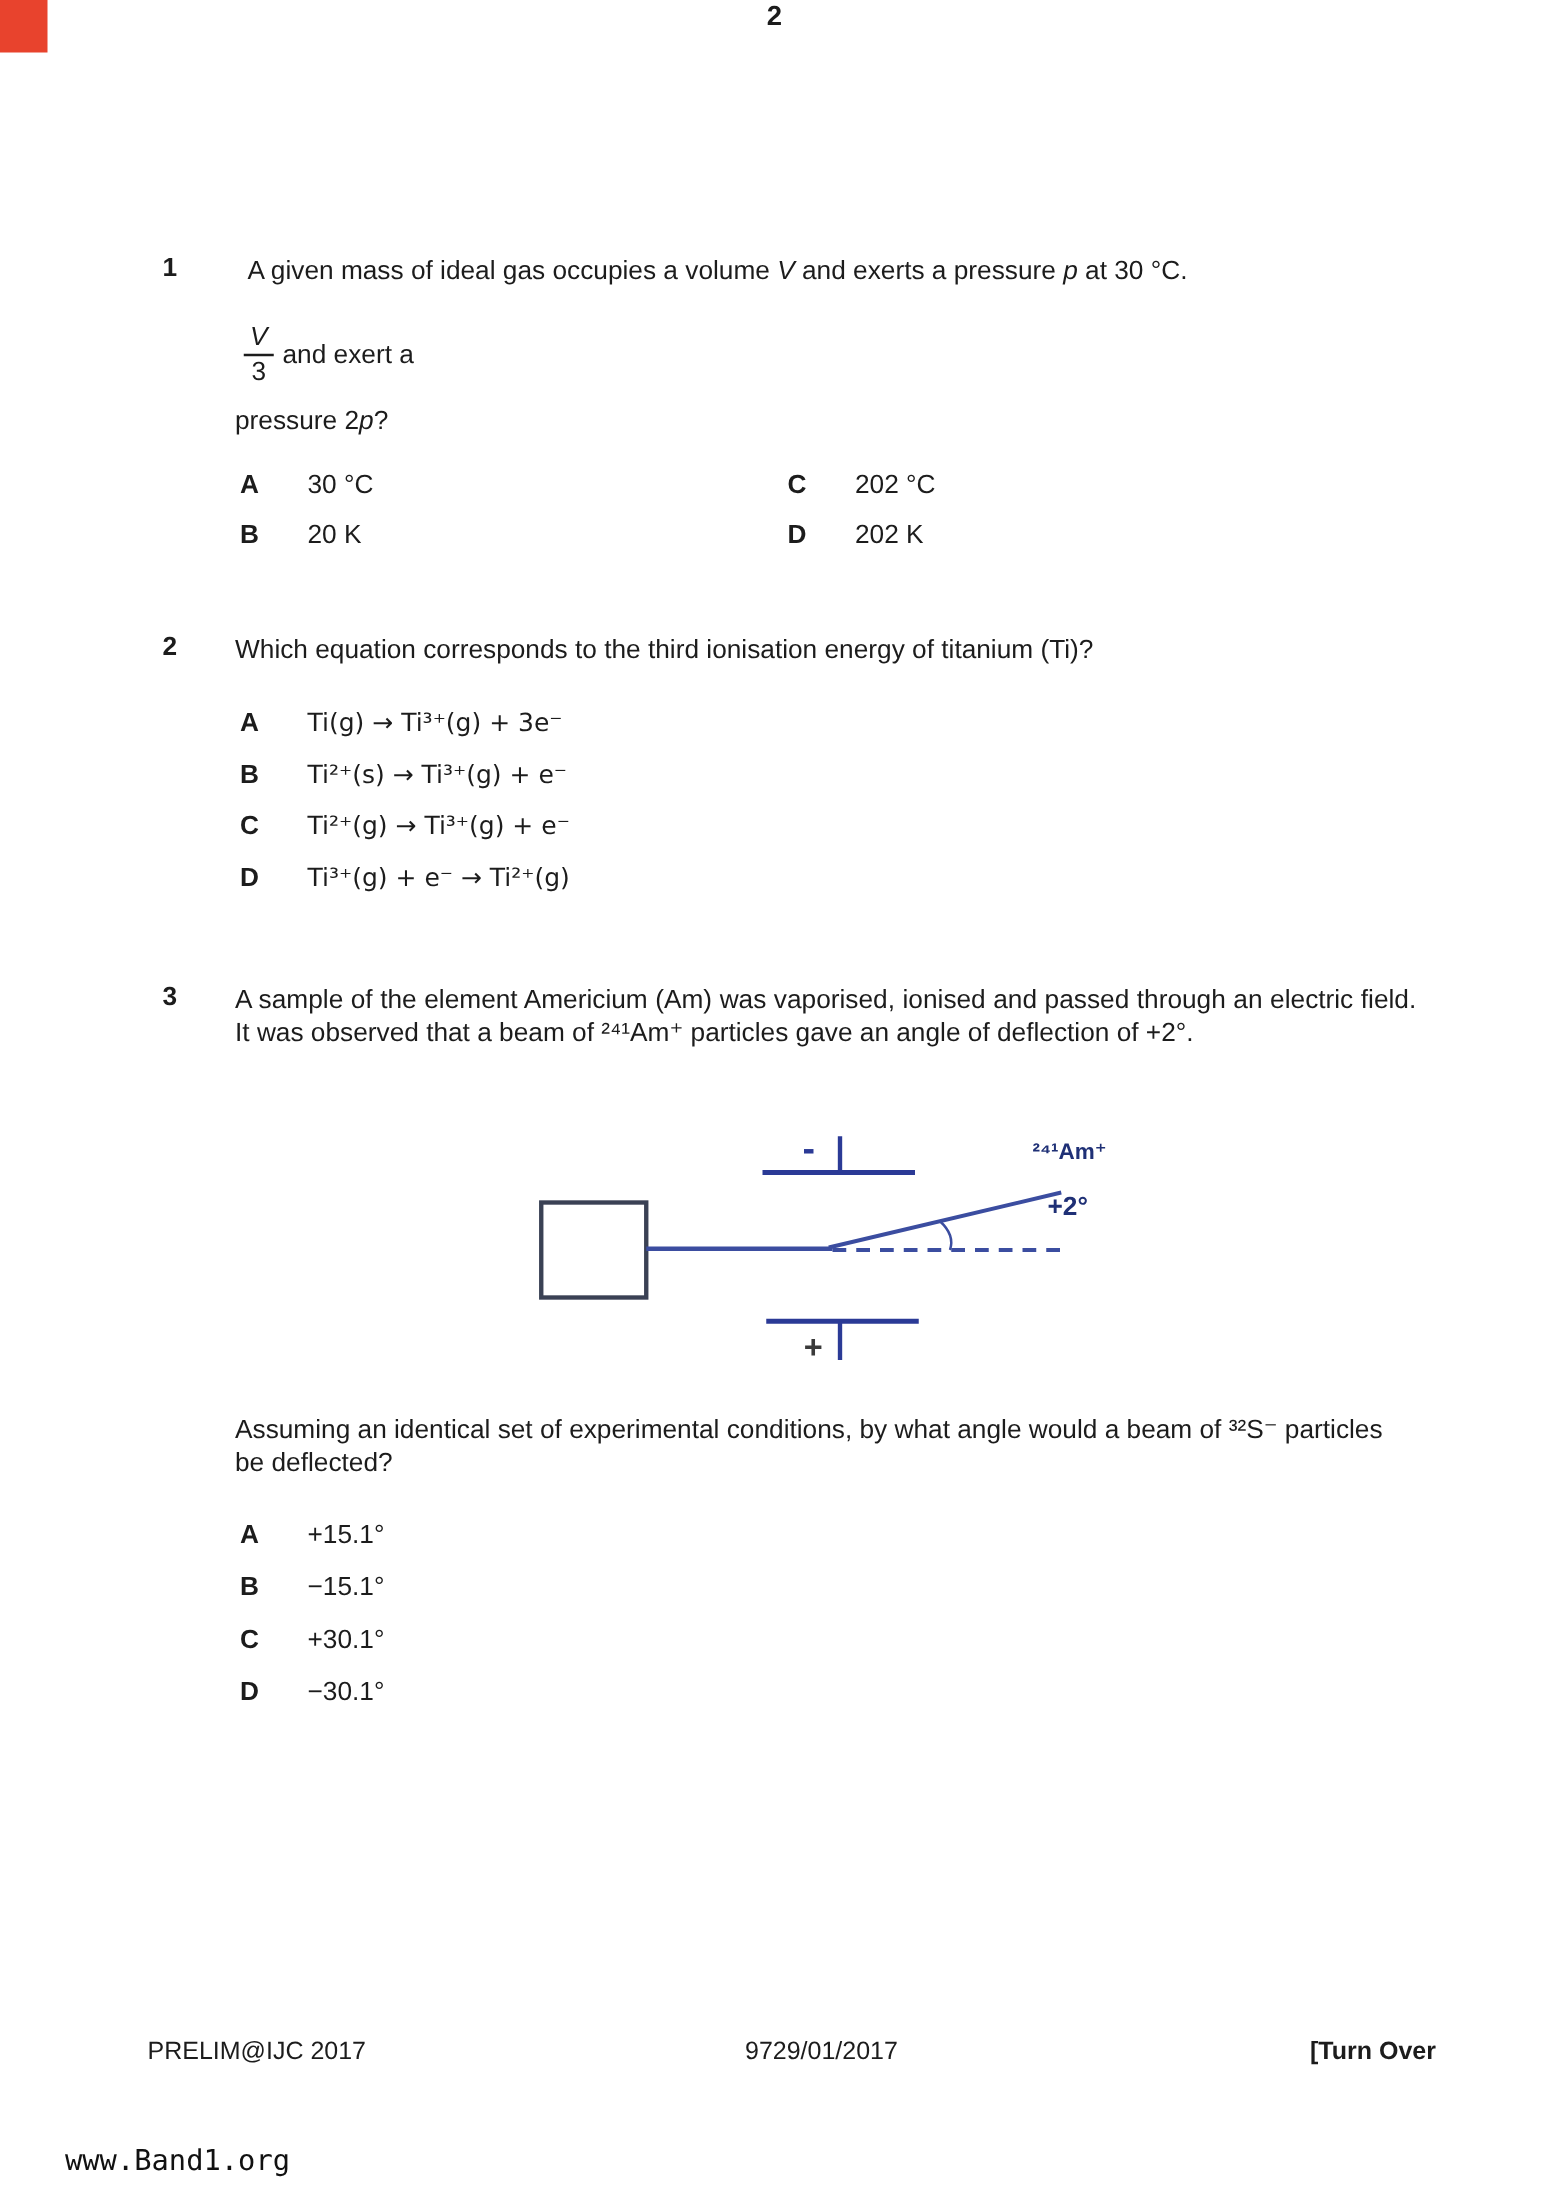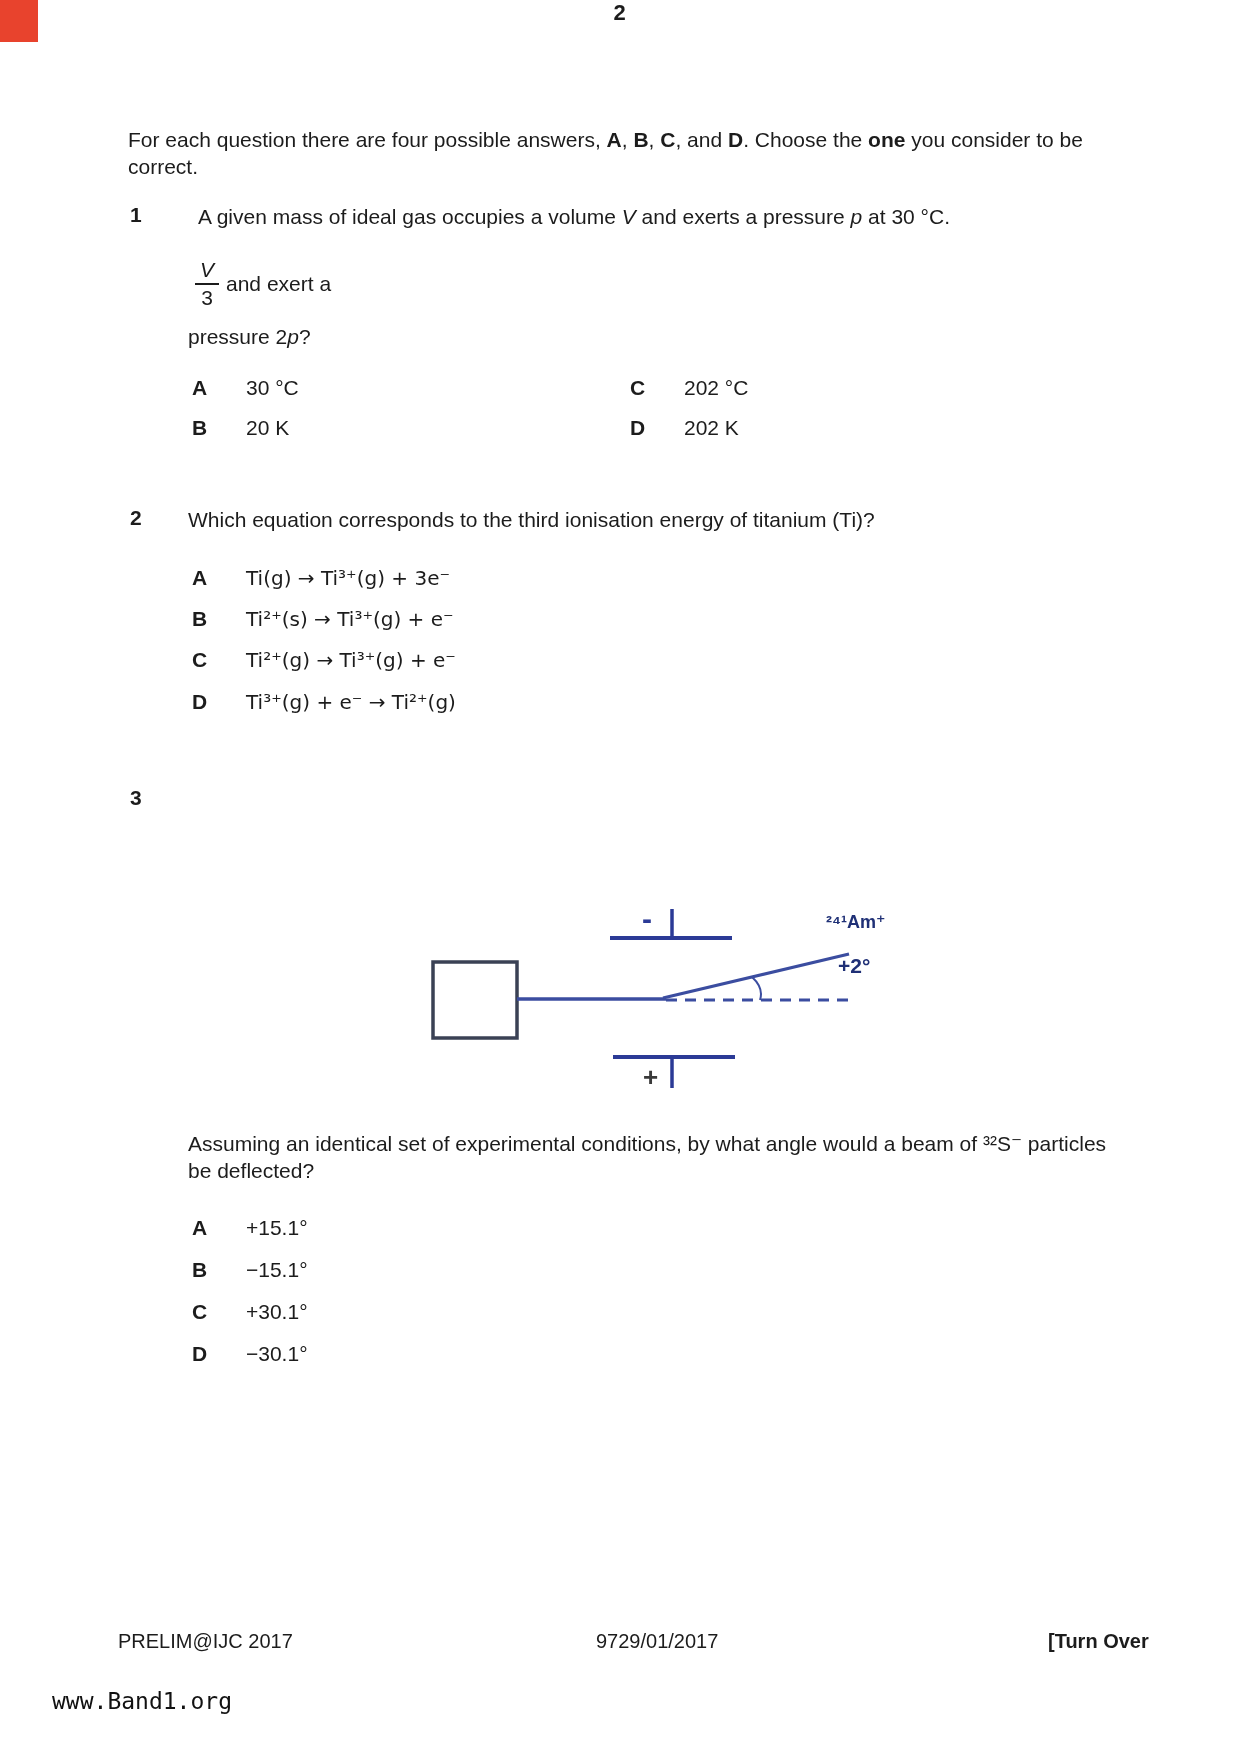--- a/index.html
+++ b/index.html
@@ -17,33 +17,32 @@
   .equation{font-family:"DejaVu Sans",sans-serif;font-size:20px;}
   .frac-row{display:flex;align-items:center;width:960px;}
   .fraction{display:inline-flex;flex-direction:column;align-items:center;margin:0 7px;line-height:1.05;}
   .fraction .num{font-style:italic;padding:0 5px 2px;border-bottom:2px solid #1c1c1c;}
   .fraction .den{padding-top:2px;}
   .diagram-label{position:absolute;font-weight:bold;color:#1f3076;white-space:nowrap;}
   .particle-label{font-size:18px;text-align:right;}
   .angle-label{font-size:21px;}
   .footer-text{font-size:20px;}
   .turn-over{font-weight:bold;}
-  .watermark{font-family:"DejaVu Sans Mono",monospace;font-size:23px;color:#111;}
+  .watermark{font-family:"DejaVu Sans Mono",monospace;font-size:23px;color:#111;margin-top:28px;}
   .red-marker{left:0;top:0;width:38px;height:42px;background:#e8432d;}
 </style>
 </head>
 <body>
 
 <div class="page">
 
   <div class="abs red-marker"></div>
 
   <div class="abs page-num">2</div>
 
-  <div class="abs body-text" style="left:128px;top:126px;width:1000px;"><span>For each question there are four possible answers, </span><b>A</b><span>, </span><b>B</b><span>, </span><b>C</b><span>, and </span><b>D</b><span>. Choose the </span><b>one</b><span> you consider to be correct.</span></div>
 
   <div class="abs q-number" style="left:130px;top:203px;">1</div>
   <div class="abs stem" style="left:188px;top:203px;margin-left:10px;"><span>A given mass of ideal gas occupies a volume </span><i>V</i><span> and exerts a pressure </span><i>p</i><span> at 30 °C.</span></div>
 
   <div class="abs frac-row" style="left:188px;top:248px;height:72px;">
     <span class="fraction">
       <span class="num">V</span>
       <span class="den">3</span>
     </span>
     <span>and exert a</span>
@@ -82,20 +81,21 @@
   <div class="abs opt-row" style="left:192px;top:648px;">
     <span class="opt-letter">C</span>
     <span class="opt-value equation">Ti²⁺(g) → Ti³⁺(g) + e⁻</span>
   </div>
   <div class="abs opt-row" style="left:192px;top:690px;">
     <span class="opt-letter">D</span>
     <span class="opt-value equation">Ti³⁺(g) + e⁻ → Ti²⁺(g)</span>
   </div>
 
   <div class="abs q-number" style="left:130px;top:786px;">3</div>
+  <div class="abs stem justify" style="left:188px;top:786px;">A sample of the element Americium (Am) was vaporised, ionised and passed through an electric field. It was observed that a beam of ²⁴¹Am⁺ particles gave an angle of deflection of +2°.</div>
 
   <svg class="abs" style="left:400px;top:895px;" width="520" height="205" viewBox="0 0 520 205">
     <rect x="33" y="67" width="84" height="76" fill="none" stroke-width="3.5" stroke="#3a4154"></rect>
     <line x1="117" y1="104" x2="266" y2="104" stroke-width="3.5" stroke="#3b4da0"></line>
     <line x1="210" y1="43" x2="332" y2="43" stroke-width="4" stroke="#2b3a96"></line>
     <line x1="272" y1="14" x2="272" y2="43" stroke-width="3.5" stroke="#2b3a96"></line>
     <text x="242" y="34" font-size="30" font-weight="bold" fill="#2b3a96">-</text>
     <line x1="213" y1="162" x2="335" y2="162" stroke-width="4" stroke="#2b3a96"></line>
     <line x1="272" y1="162" x2="272" y2="193" stroke-width="3.5" stroke="#2b3a96"></line>
     <text x="243" y="191" font-size="26" font-weight="bold" fill="#3a3a3a">+</text>

